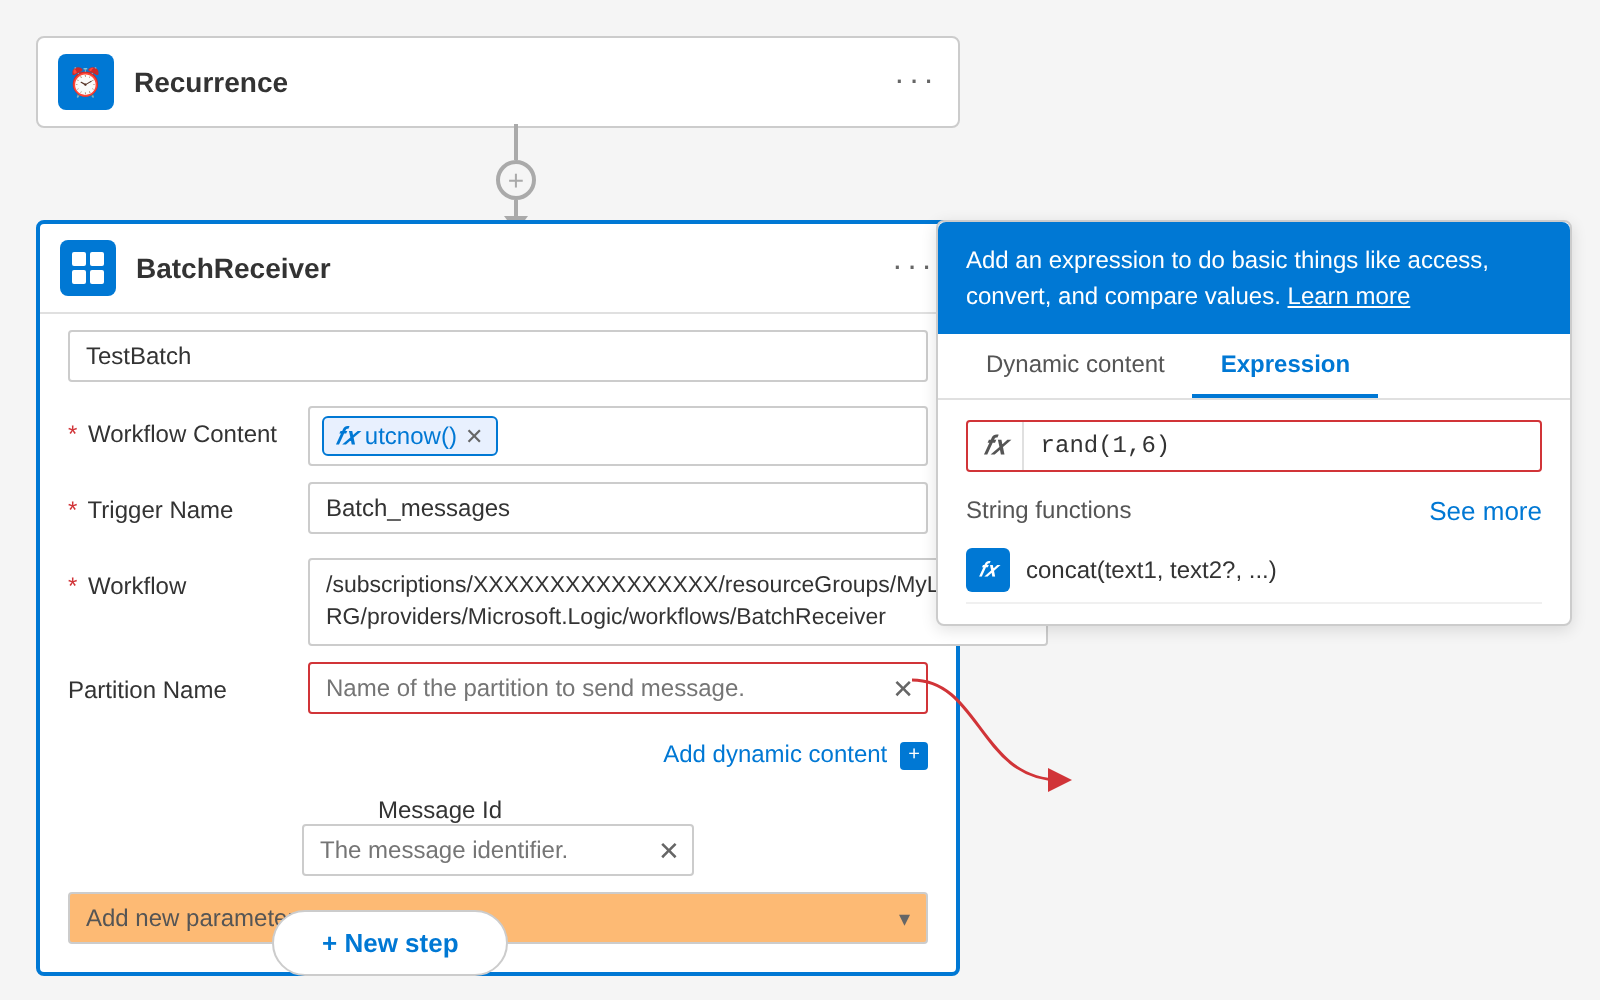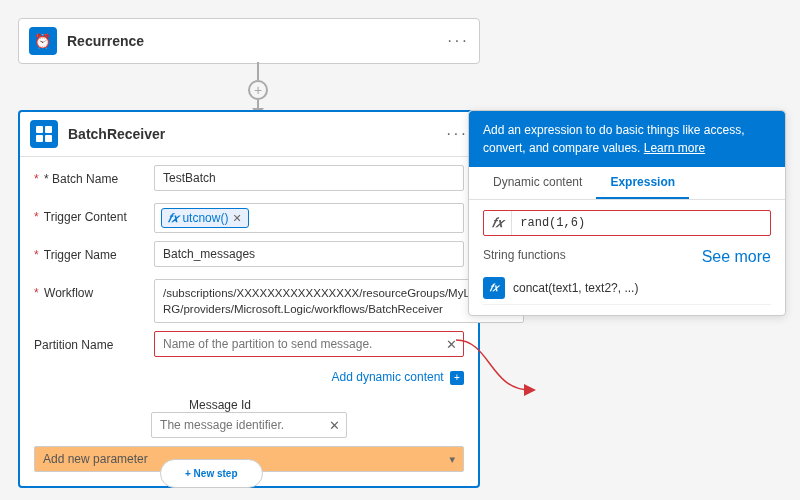--- a/index.html
+++ b/index.html
@@ -300,26 +300,26 @@
     }
     .chevron-down {
       color: #666;
       font-size: 11px;
     }
 
     
     .new-step-btn {
       position: absolute;
       bottom: 12px;
-      left: 160px;
+      left: 136px;
       background: #fff;
       border: 1.5px solid #ccc;
       border-radius: 20px;
       padding: 8px 24px;
-      font-size: 10px;
+      font-size: 13px;
       color: #0078d4;
       cursor: pointer;
       display: flex;
       align-items: center;
       gap: 6px;
       font-weight: 600;
     }
 
     
     .right-panel {
@@ -413,21 +413,21 @@
       font-size: 12px;
       color: #555;
       margin-bottom: 6px;
       display: flex;
       justify-content: space-between;
       gap: 44px;
     }
     .panel-section-title a {
       color: #0078d4;
       text-decoration: none;
-      font-size: 16px;
+      font-size: 13px;
     }
 
     
     .func-item {
       display: flex;
       align-items: center;
       padding: 5px 0;
       border-bottom: 1px solid #f0f0f0;
       gap: 8px;
       cursor: pointer;
@@ -496,31 +496,27 @@
           <rect x="10" y="10" width="7" height="7" rx="1" fill="white"></rect>
         </svg>
       </div>
       <span class="batch-title">BatchReceiver</span>
       <span class="ellipsis-btn">···</span>
     </div>
 
     <div class="form-body">
 
       <div class="form-row">
-        <div class="form-label">
-          <span class="required-star">*</span>
-          <span>* Batch Name</span>
-        </div>
         <input class="form-input" type="text" value="TestBatch" style="">
       </div>
 
       <div class="form-row">
         <div class="form-label">
           <span class="required-star">*</span>
-          <span> Trigger Content</span>
+          <span> Workflow Content</span>
         </div>
         <div class="message-content-field">
           <span class="expr-chip">
             <span class="fx-icon">𝑓𝑥</span>
             <span>utcnow()</span>
             <span class="close-x">✕</span>
           </span>
         </div>
       </div>
 

